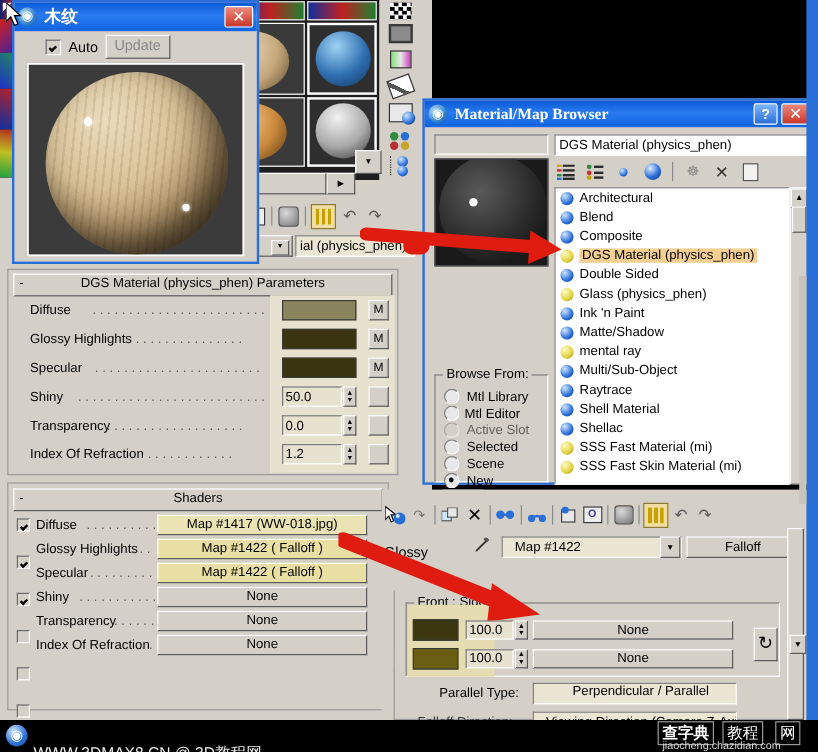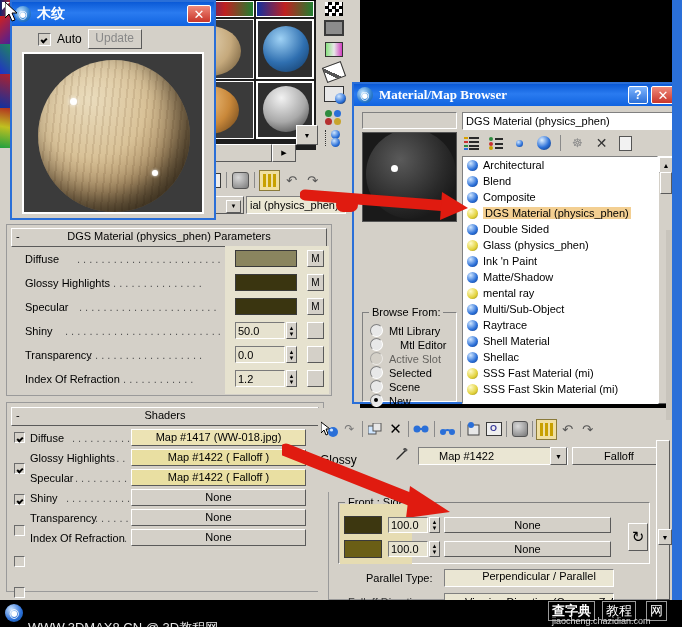--- a/index.html
+++ b/index.html
@@ -60,21 +60,21 @@
   .maxlogo{width:16px;height:16px;border-radius:50%;
      background:radial-gradient(circle at 35% 35%,#bfe3ff,#2f7fd0 60%,#10508f);
      color:#fff;font-size:11px;line-height:16px;text-align:center;font-weight:bold;}
 
   .listitem{display:flex;align-items:center;height:16px;padding-left:4px;font-size:11px;text-align:right;}
   .listitem .bead{width:11px;height:11px;border-radius:50%;margin-right:5px;flex:none;}
   .bead.blue{background:radial-gradient(circle at 33% 30%,#cfe6ff,#2a6fd8 60%,#123a80);}
   .bead.yel{background:radial-gradient(circle at 33% 30%,#fffbc8,#e2d23c 60%,#8a7c10);}
 
   .combo{background:#eae6d3;border:1px solid #808080;border-right-color:#fff;border-bottom-color:#fff;
-         display:flex;align-items:center;font-size:11px;padding-left:20px;gap:13px;}
+         display:flex;align-items:center;font-size:11px;padding-left:10px;gap:13px;}
   .combo .arrow{margin-left:auto;width:15px;height:100%;background:#d4d0c8;
          border:1px solid #fff;border-right-color:#5a5a5a;border-bottom-color:#5a5a5a;
          display:flex;align-items:center;justify-content:center;font-size:7px;}
 
   .iconbtn{width:19px;height:19px;background:#d4d0c8;display:flex;align-items:center;justify-content:center;}
   .iconbtn.on{background:#f0dfa0;border:1px solid #8a7a3a;}
 
   .sep{width:1px;height:16px;background:#8a8a8a;margin:0 2px;}
 
   .vscroll{background:#d4d0c8;border:1px solid #fff;border-right-color:#5a5a5a;border-bottom-color:#5a5a5a;}
@@ -314,21 +314,21 @@
        <div style="position:absolute;left:28px;top:32px;width:7px;height:7px;border-radius:50%;background:#fff;"></div>
     </div>
 
     <div class="abs group" style="left:8px;top:228px;width:95px;height:90px;">
       <span class="gt">Browse From:</span>
     </div>
     <div class="abs" style="left:16px;top:240px;display:flex;align-items:center;gap:6px;">
        <span class="radio"></span>
         <span class="lbl">Mtl Library</span>
       </div>
-    <div class="abs" style="left:16px;top:254px;display:flex;align-items:center;gap:17px;">
+    <div class="abs" style="left:16px;top:254px;display:flex;align-items:center;gap:4px;">
        <span class="radio"></span>
         <span class="lbl">Mtl Editor</span>
       </div>
     <div class="abs" style="left:16px;top:268px;display:flex;align-items:center;gap:6px;opacity:.55;">
        <span class="radio dis"></span>
         <span class="lbl">Active Slot</span>
       </div>
     <div class="abs" style="left:16px;top:282px;display:flex;align-items:center;gap:6px;">
        <span class="radio"></span>
         <span class="lbl">Selected</span>

